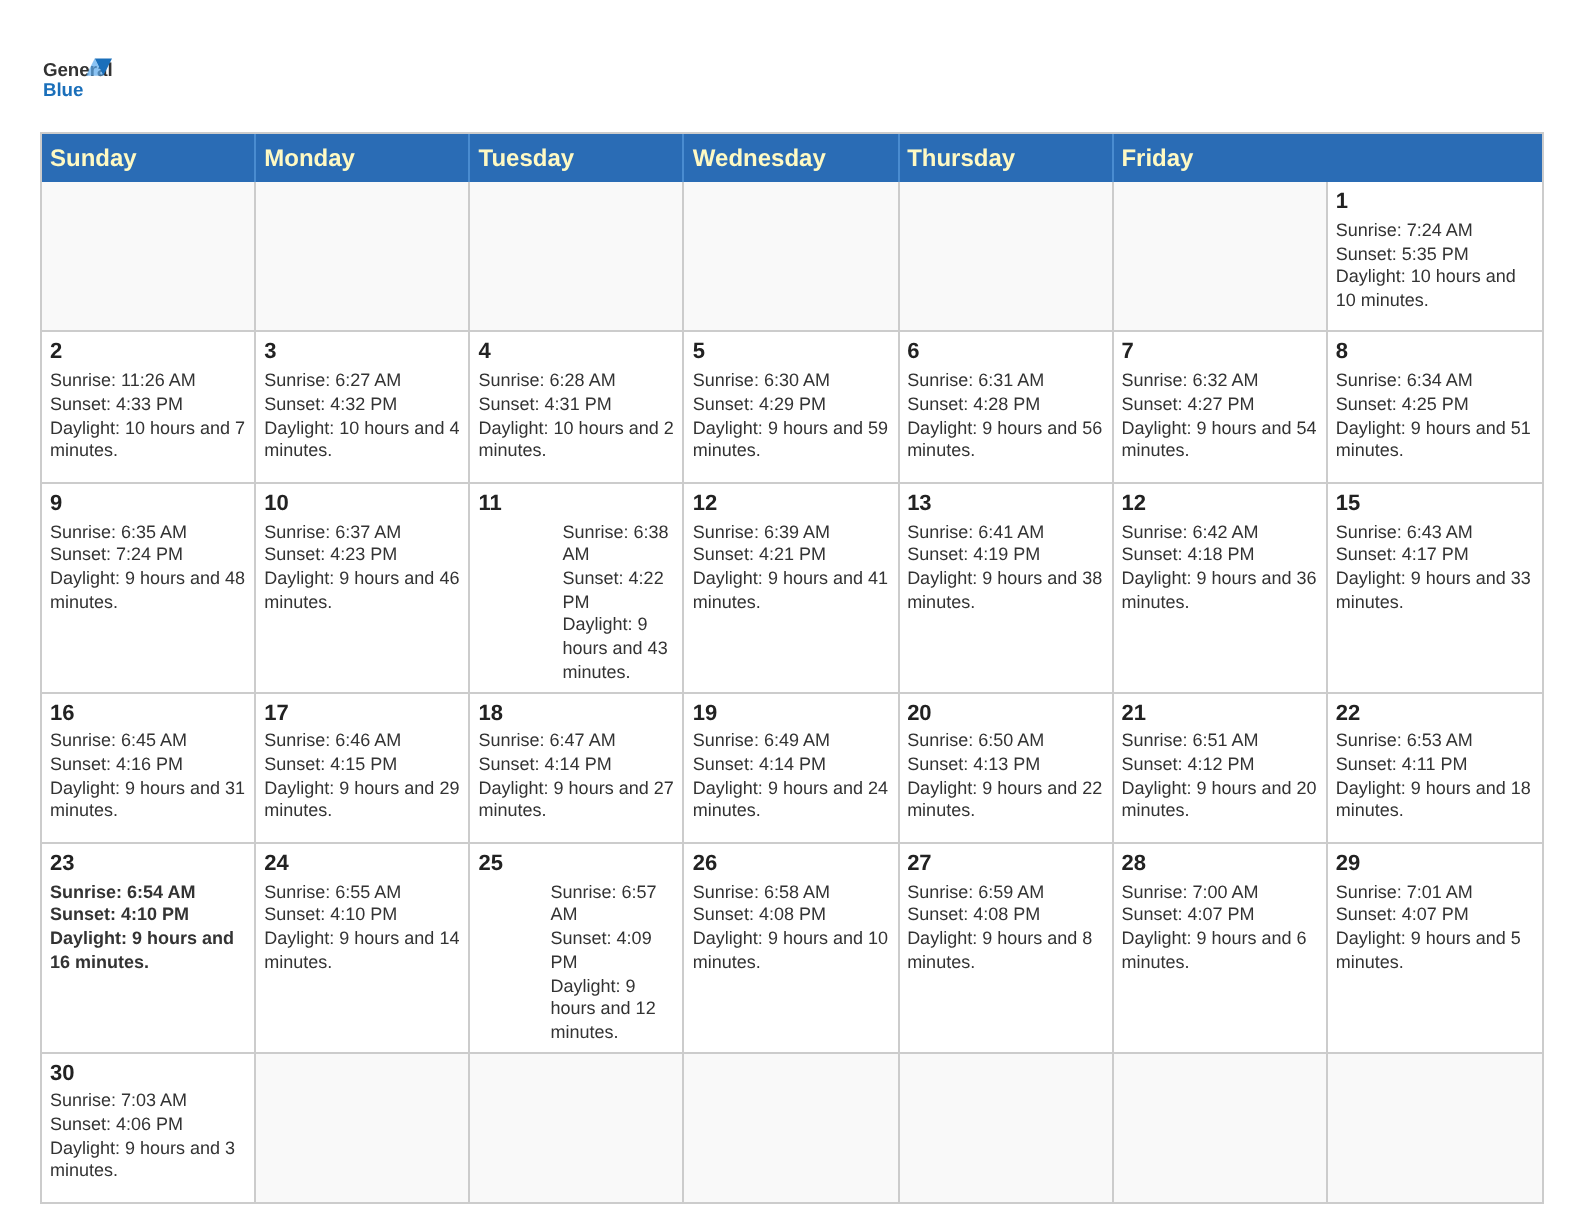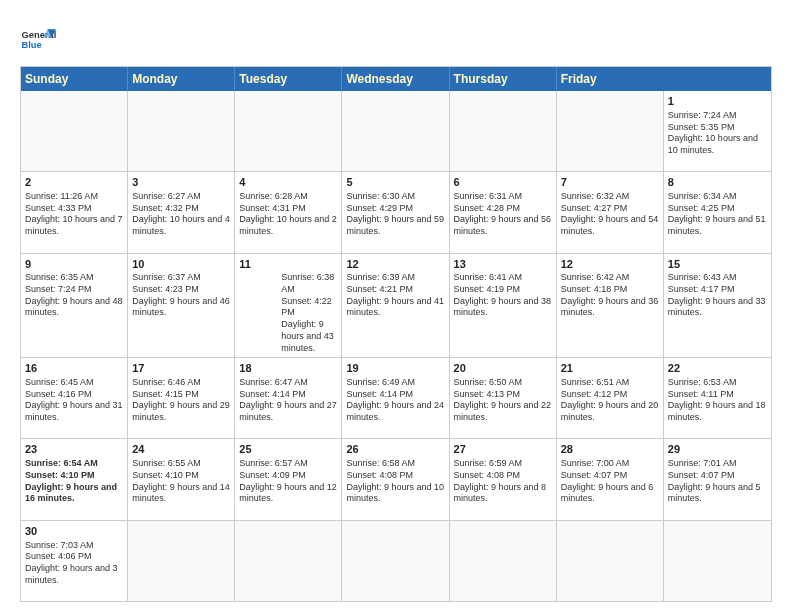--- a/index.html
+++ b/index.html
@@ -284,21 +284,21 @@
 Daylight: 9 hours and 16 minutes.</div>
           </div>
           <div class="cal-cell">
             <div class="day-num">24</div>
             <div class="cell-info" style="white-space: pre-line;">Sunrise: 6:55 AM
 Sunset: 4:10 PM
 Daylight: 9 hours and 14 minutes.</div>
           </div>
           <div class="cal-cell">
             <div class="day-num">25</div>
-            <div class="cell-info" style="white-space: pre-line;">Sunrise: 6:57 AM
+            <div class="cell-info" style="white-space: pre-line; margin-left: 36px;">Sunrise: 6:57 AM
 Sunset: 4:09 PM
 Daylight: 9 hours and 12 minutes.</div>
           </div>
           <div class="cal-cell">
             <div class="day-num">26</div>
             <div class="cell-info" style="white-space: pre-line;">Sunrise: 6:58 AM
 Sunset: 4:08 PM
 Daylight: 9 hours and 10 minutes.</div>
           </div>
           <div class="cal-cell">

